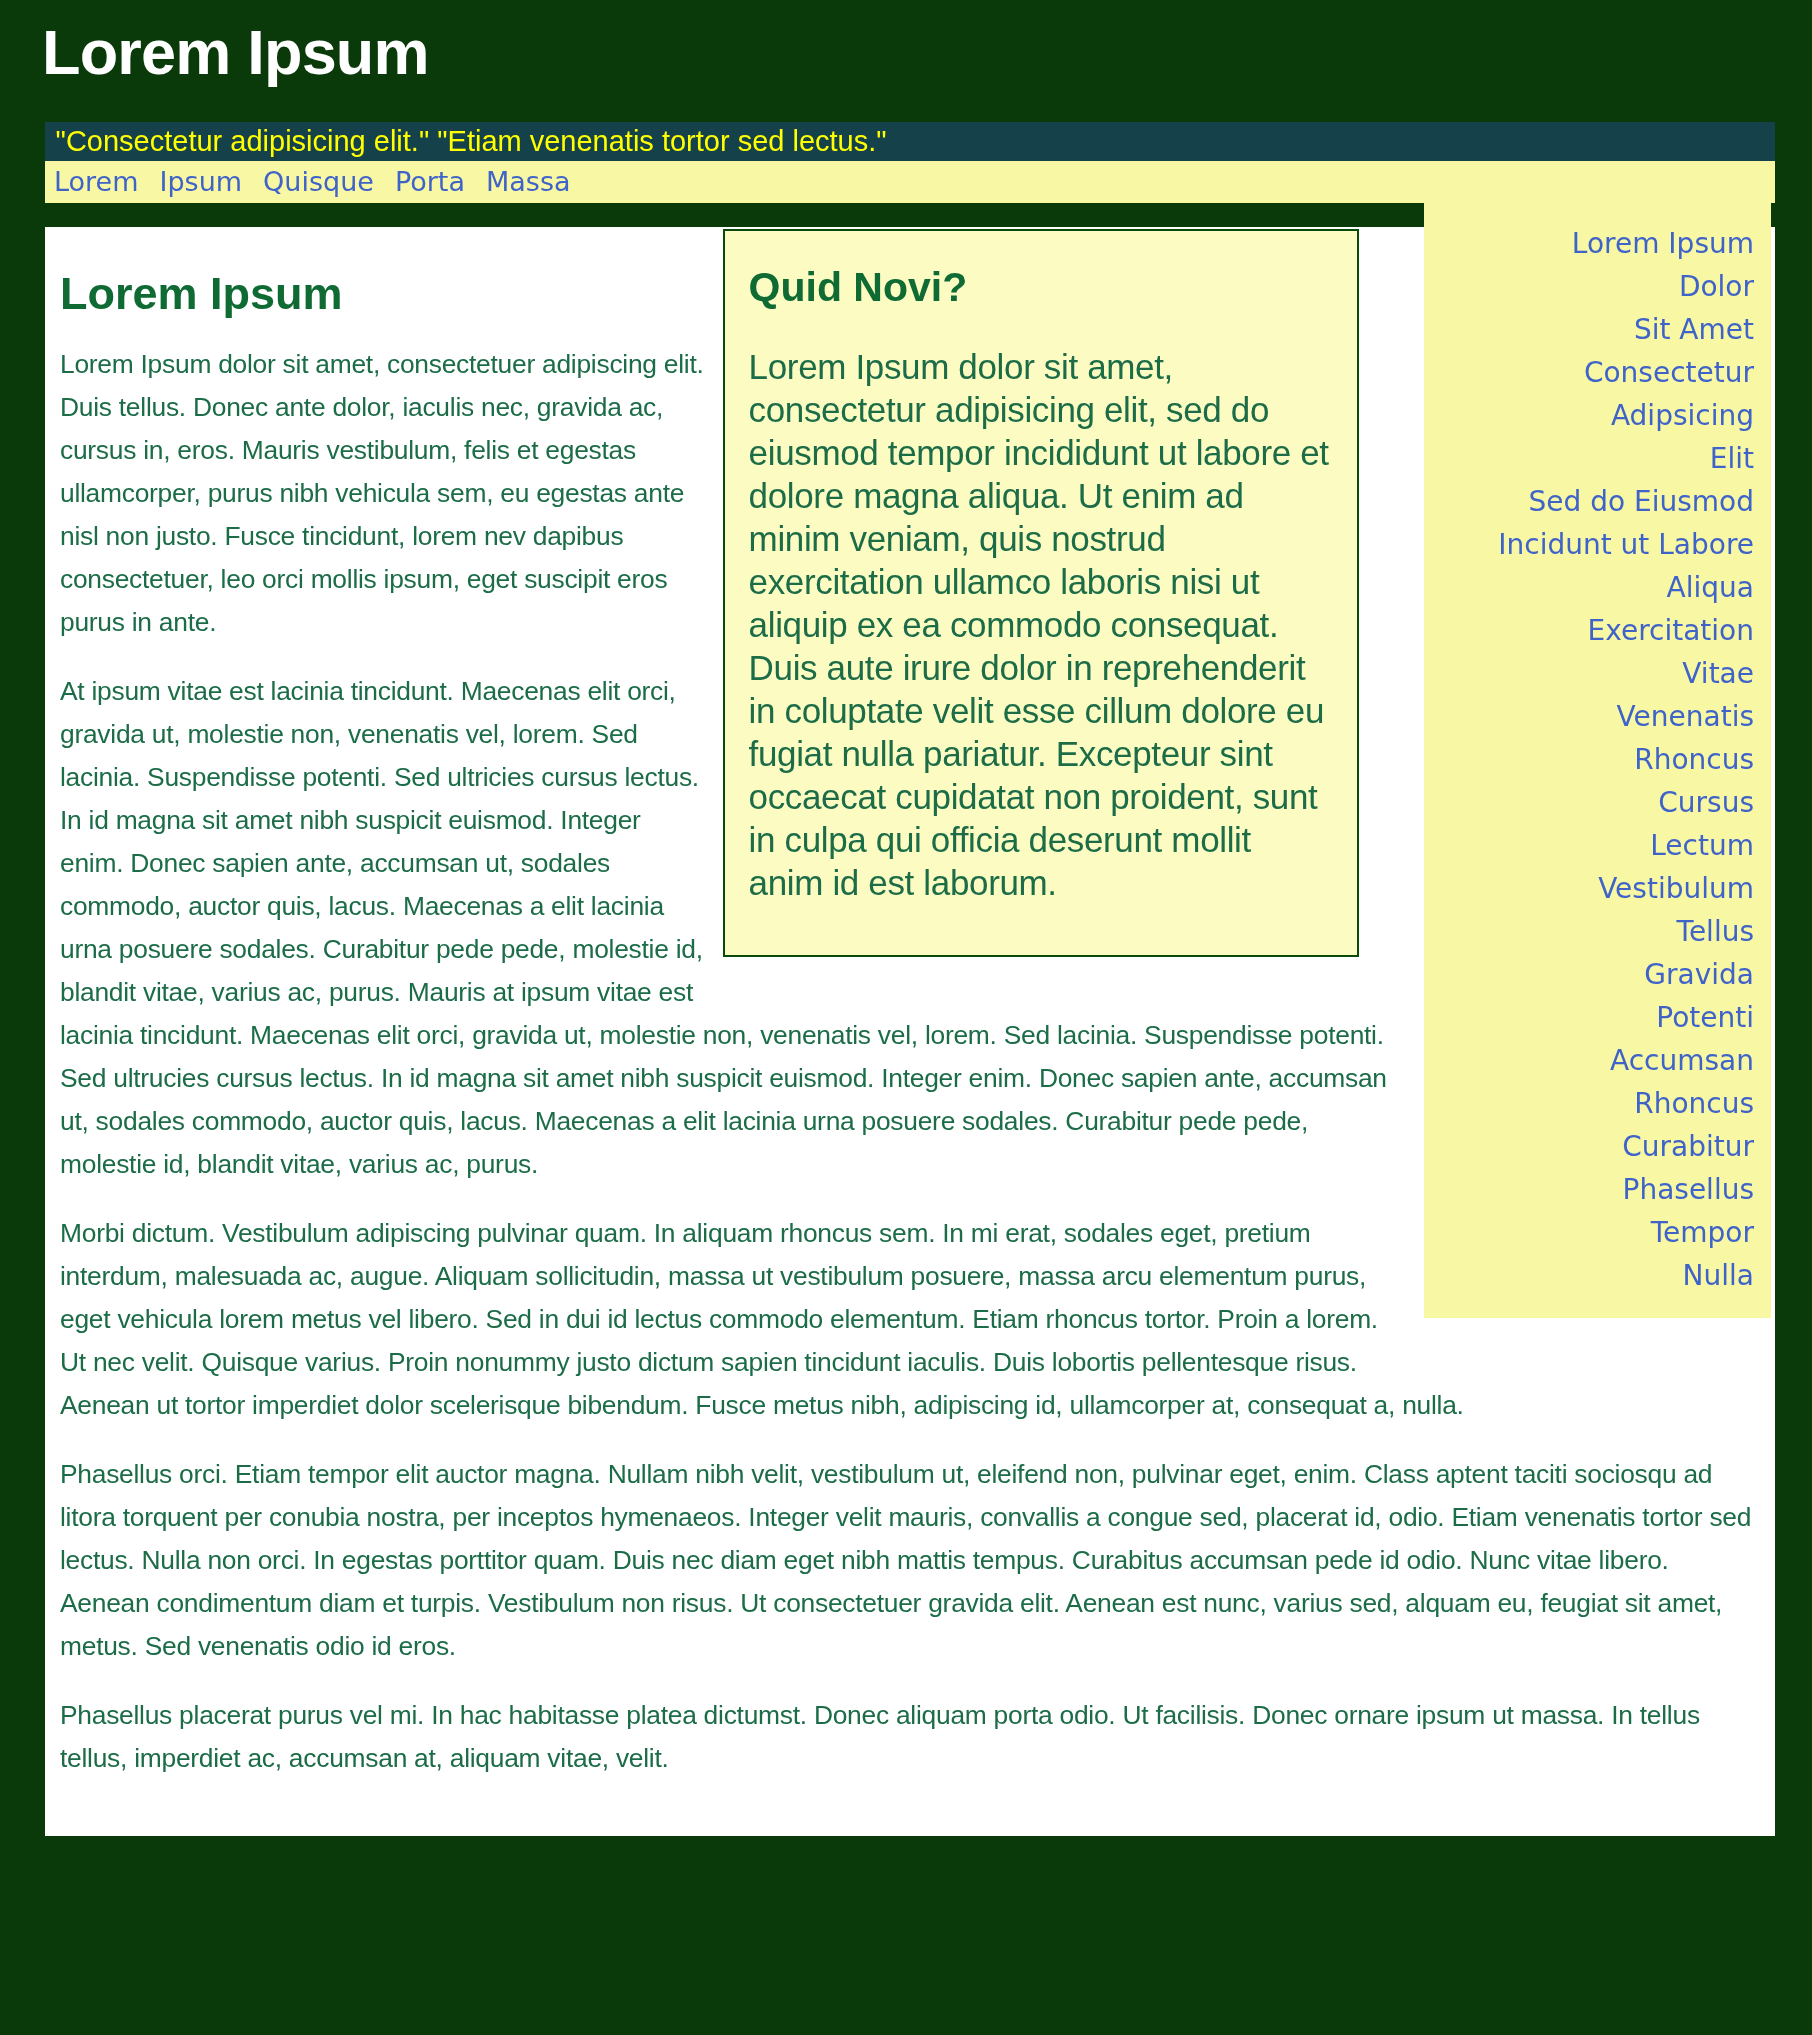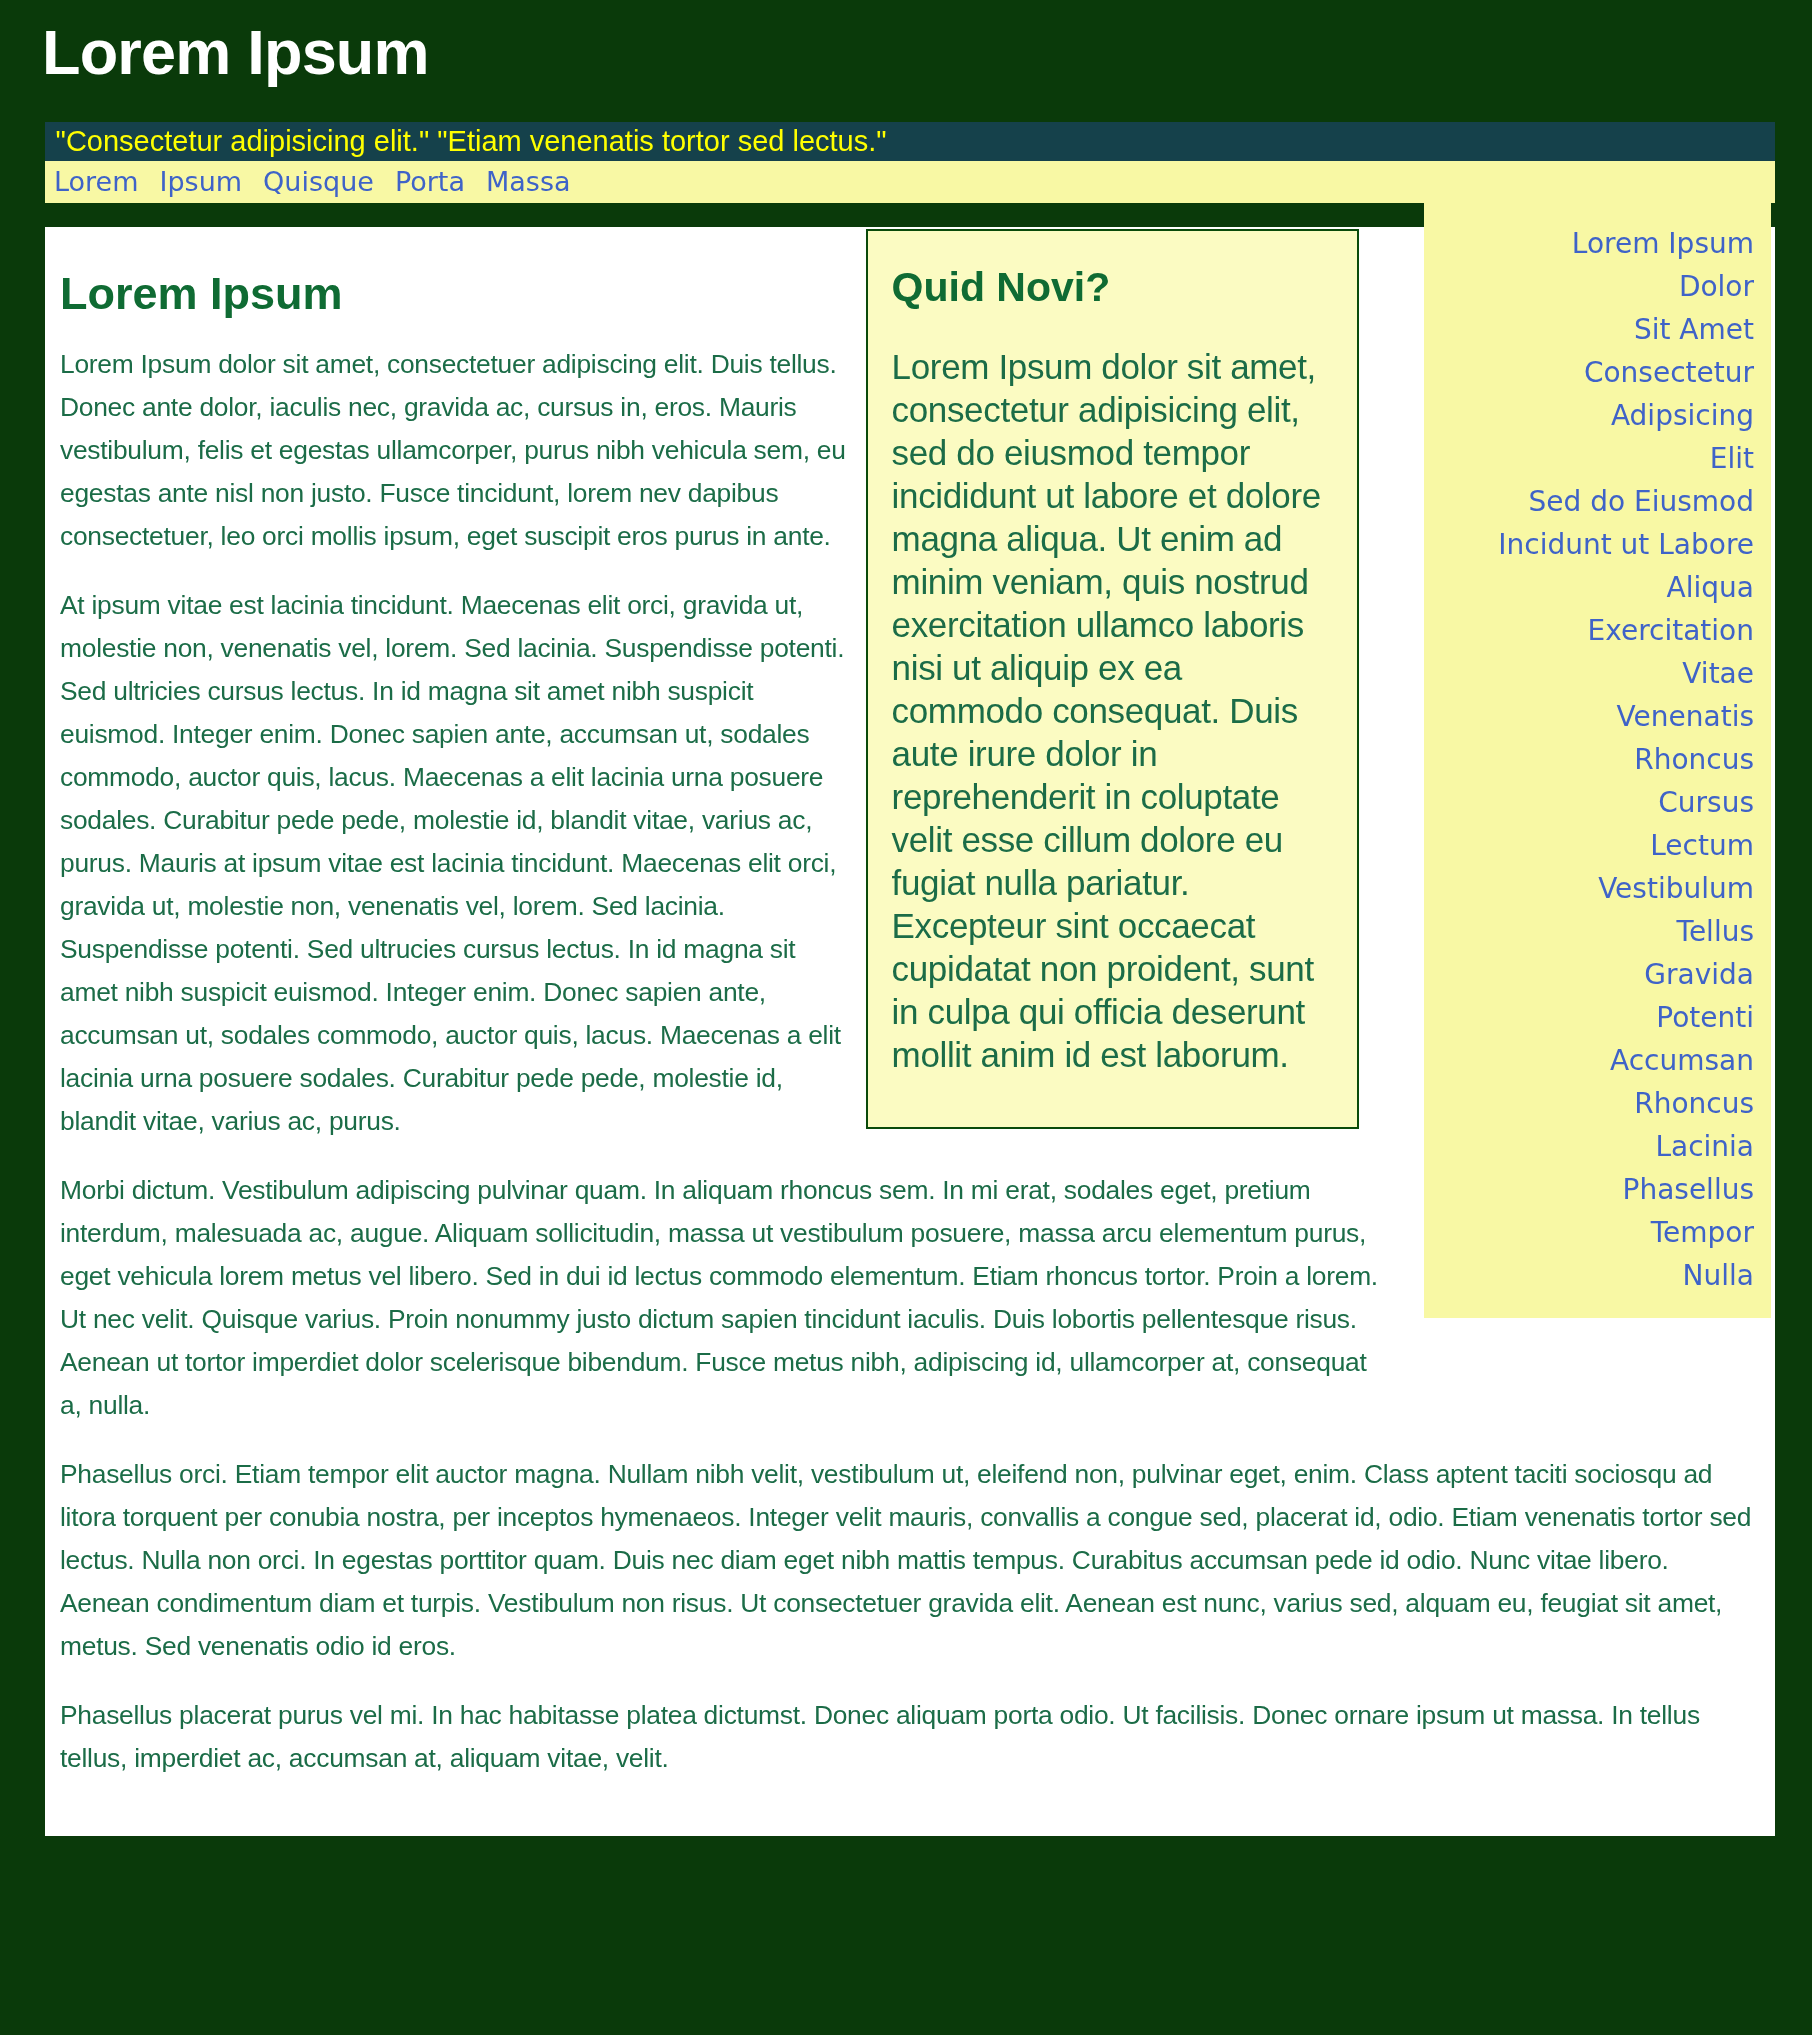--- a/index.html
+++ b/index.html
@@ -42,21 +42,21 @@
     margin:-26px -13.6px 30px 35px;
     padding:19.6px 16.6px 21px 7.6px;
     background:#f8f8a4;
     text-align:right;
     font-family:"DejaVu Sans", sans-serif;
     font-size:28px;
   }
   .sidebar a { display:block; color:#3f63c8; text-decoration:none; line-height:43px; }
   .quid {
     float:right;
-    width:493px;
+    width:636px;
     margin:0 30px 38px 18px;
     padding:4.5px 24px 51px 24px;
     background:#fbfbc2;
     border:2.3px solid #0a4a0a;
   }
   .quid h3 {
     margin:30px 0 35px 0;
     color:#0f6b33;
     font-size:41px; line-height:1.1; font-weight:bold;
   }
@@ -111,21 +111,21 @@
         <a href="#" class="side-link">Venenatis</a>
         <a href="#" class="side-link">Rhoncus</a>
         <a href="#" class="side-link">Cursus</a>
         <a href="#" class="side-link">Lectum</a>
         <a href="#" class="side-link">Vestibulum</a>
         <a href="#" class="side-link">Tellus</a>
         <a href="#" class="side-link">Gravida</a>
         <a href="#" class="side-link">Potenti</a>
         <a href="#" class="side-link">Accumsan</a>
         <a href="#" class="side-link">Rhoncus</a>
-        <a href="#" class="side-link">Lacinia</a>
+        <a href="#" class="side-link">Curabitur</a>
         <a href="#" class="side-link">Phasellus</a>
         <a href="#" class="side-link">Tempor</a>
         <a href="#" class="side-link">Nulla</a>
       </aside>
 
     <div class="quid">
       <h3>Quid Novi?</h3>
       <p>Lorem Ipsum dolor sit amet, consectetur adipisicing elit, sed do eiusmod tempor incididunt ut labore et dolore magna aliqua. Ut enim ad minim veniam, quis nostrud exercitation ullamco laboris nisi ut aliquip ex ea commodo consequat. Duis aute irure dolor in reprehenderit in coluptate velit esse cillum dolore eu fugiat nulla pariatur. Excepteur sint occaecat cupidatat non proident, sunt in culpa qui officia deserunt mollit anim id est laborum.</p>
     </div>
 

